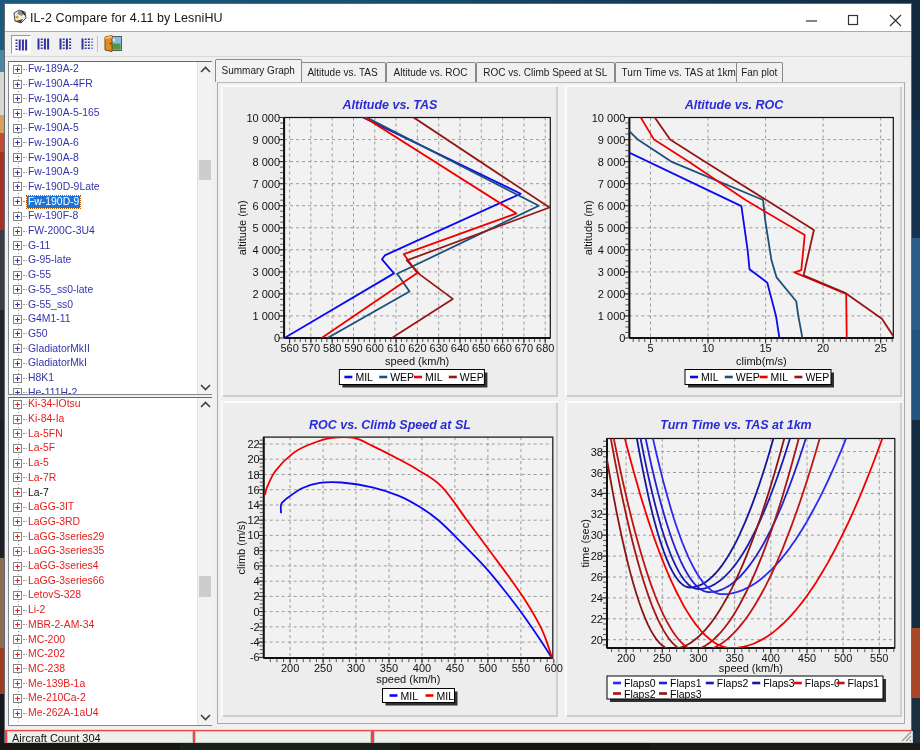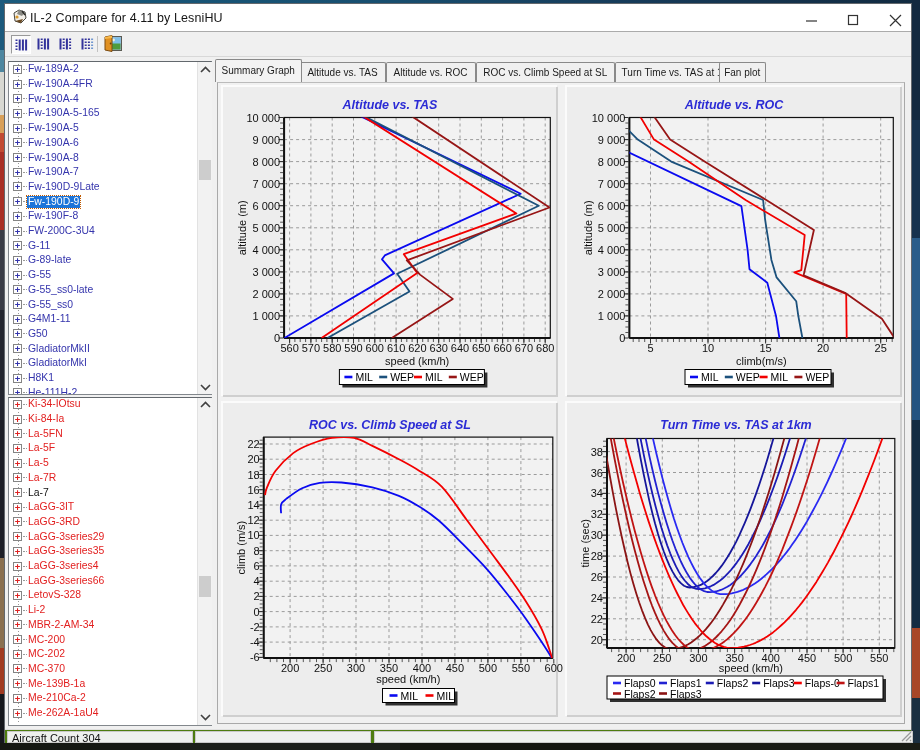--- a/index.html
+++ b/index.html
@@ -30,21 +30,21 @@
 #l2 .lab{color:#e22020}
 #l1 .lab.sel{background:#1b74d9;color:#fff;outline:1px dotted #c05a00}
 #l2 .lab.sel2{background:#ffffff;color:#111}
 .vline{position:absolute;left:8.5px;width:1px;background-image:linear-gradient(#9a9a9a 1px,transparent 1px);background-size:1px 3px}
 .sbar{position:absolute;width:15px;background:#f2f2f2;border-left:1px solid #e2e2e2}
 .sarr{position:absolute;left:0;width:15px;height:15px;display:flex;align-items:center;justify-content:center}
 .sthumb{position:absolute;left:1.5px;width:12px;background:#cdcdcd}
 .tab{position:absolute;top:62px;height:19.5px;background:#f0f0f0;border:1px solid #898989;border-bottom:none;border-radius:2px 2px 0 0;font-size:10px;color:#1c1c1c;text-align:center;line-height:19px;white-space:nowrap;overflow:hidden}
 .tab.on{top:59px;height:23px;background:#f3f3f3;z-index:5;line-height:21px}
 #page{left:217px;top:81.5px;width:688px;height:642.5px;background:#f1f1f1;border:1px solid #a9a9a9;border-top-color:#bbb}
-#sbar{left:5px;top:729px;width:906px;height:14px;background:#4d7c0f;border-top:1px solid #e0e0e0}
+#sbar{left:5px;top:729px;width:906px;height:14px;background:#ef4444;border-top:1px solid #e0e0e0}
 .sec{position:absolute;top:1px;height:12px;border:1px solid #c9c9c9;background:#eef0ee}
 #stxt{position:absolute;left:4px;top:0px;font-size:11px;color:#111}
 .wbtn{position:absolute;top:0;width:46px;height:28px;display:flex;align-items:center;justify-content:center}
 
 </style></head><body>
 <div id="root">
 <div id="win" class="abs"></div>
 <div id="deskT" class="abs"></div>
     <div id="deskL" class="abs"></div>
     <div id="deskR" class="abs"></div>
@@ -144,21 +144,21 @@
         <span class="lab">Fw-190A-6</span>
       </div>
       <div class="trow" style="top:88.2px">
         <span class="pb c1">+</span>
         <span class="dash"></span>
         <span class="lab">Fw-190A-8</span>
       </div>
       <div class="trow" style="top:102.9px">
         <span class="pb c1">+</span>
         <span class="dash"></span>
-        <span class="lab">Fw-190A-7</span>
+        <span class="lab">Fw-190A-9</span>
       </div>
       <div class="trow" style="top:117.6px">
         <span class="pb c1">+</span>
         <span class="dash"></span>
         <span class="lab">Fw-190D-9Late</span>
       </div>
       <div class="trow" style="top:132.3px">
         <span class="pb c1">+</span>
         <span class="dash"></span>
         <span class="lab sel">Fw-190D-9</span>
@@ -174,21 +174,21 @@
         <span class="lab">FW-200C-3U4</span>
       </div>
       <div class="trow" style="top:176.4px">
         <span class="pb c1">+</span>
         <span class="dash"></span>
         <span class="lab">G-11</span>
       </div>
       <div class="trow" style="top:191.1px">
         <span class="pb c1">+</span>
         <span class="dash"></span>
-        <span class="lab">G-89-late</span>
+        <span class="lab">G-95-late</span>
       </div>
       <div class="trow" style="top:205.8px">
         <span class="pb c1">+</span>
         <span class="dash"></span>
         <span class="lab">G-55</span>
       </div>
       <div class="trow" style="top:220.5px">
         <span class="pb c1">+</span>
         <span class="dash"></span>
         <span class="lab">G-55_ss0-late</span>
@@ -317,21 +317,21 @@
         <span class="lab">MC-200</span>
       </div>
       <div class="trow" style="top:249.4px">
         <span class="pb c2">+</span>
         <span class="dash"></span>
         <span class="lab">MC-202</span>
       </div>
       <div class="trow" style="top:264.1px">
         <span class="pb c2">+</span>
         <span class="dash"></span>
-        <span class="lab">MC-370</span>
+        <span class="lab">MC-238</span>
       </div>
       <div class="trow" style="top:278.8px">
         <span class="pb c2">+</span>
         <span class="dash"></span>
         <span class="lab">Me-139B-1a</span>
       </div>
       <div class="trow" style="top:293.5px">
         <span class="pb c2">+</span>
         <span class="dash"></span>
         <span class="lab">Me-210Ca-2</span>
@@ -370,21 +370,21 @@
         </svg>
       </div>
       <div class="sthumb" style="top:178.5px;height:21px"></div>
     </div>
 <div id="page" class="abs"></div>
 <div class="tab on" style="left:215px;width:86.5px">Summary Graph</div>
     <div class="tab" style="left:299.5px;width:86px">Altitude vs. TAS</div>
     <div class="tab" style="left:385.5px;width:90px">Altitude vs. ROC</div>
     <div class="tab" style="left:475.5px;width:139.5px">ROC vs. Climb Speed at SL</div>
     <div class="tab" style="left:615px;width:127.5px">Turn Time vs. TAS at 1km</div>
-    <div class="tab" style="left:719px;width:46.5px">Fan plot</div>
+    <div class="tab" style="left:736px;width:46.5px">Fan plot</div>
 <div class="abs" style="left:222px;top:86px"><svg width="336" height="311" style="overflow:visible" font-family="Liberation Sans, sans-serif">
         <rect x="0" y="0" width="336" height="311" fill="#ededed"></rect>
         <path d="M0 310 V0 H335" fill="none" stroke="#fbfbfb" stroke-width="2"></path>
         <path d="M335 1 V310 H1" fill="none" stroke="#cfcfcf" stroke-width="2"></path>
         <rect x="62.1" y="31.5" width="266.2" height="220.5" fill="#f2f2f2"></rect>
         <text x="168" y="23" font-size="12.5" font-weight="bold" font-style="italic" fill="#2b2bd5" text-anchor="middle">Altitude vs. TAS</text>
         <line x1="67.6" y1="31.5" x2="67.6" y2="252" stroke="#9b9b9b" stroke-dasharray="3,3"></line>
 <line x1="88.9" y1="31.5" x2="88.9" y2="252" stroke="#9b9b9b" stroke-dasharray="3,3"></line>
 <line x1="110.2" y1="31.5" x2="110.2" y2="252" stroke="#9b9b9b" stroke-dasharray="3,3"></line>
 <line x1="131.5" y1="31.5" x2="131.5" y2="252" stroke="#9b9b9b" stroke-dasharray="3,3"></line>

